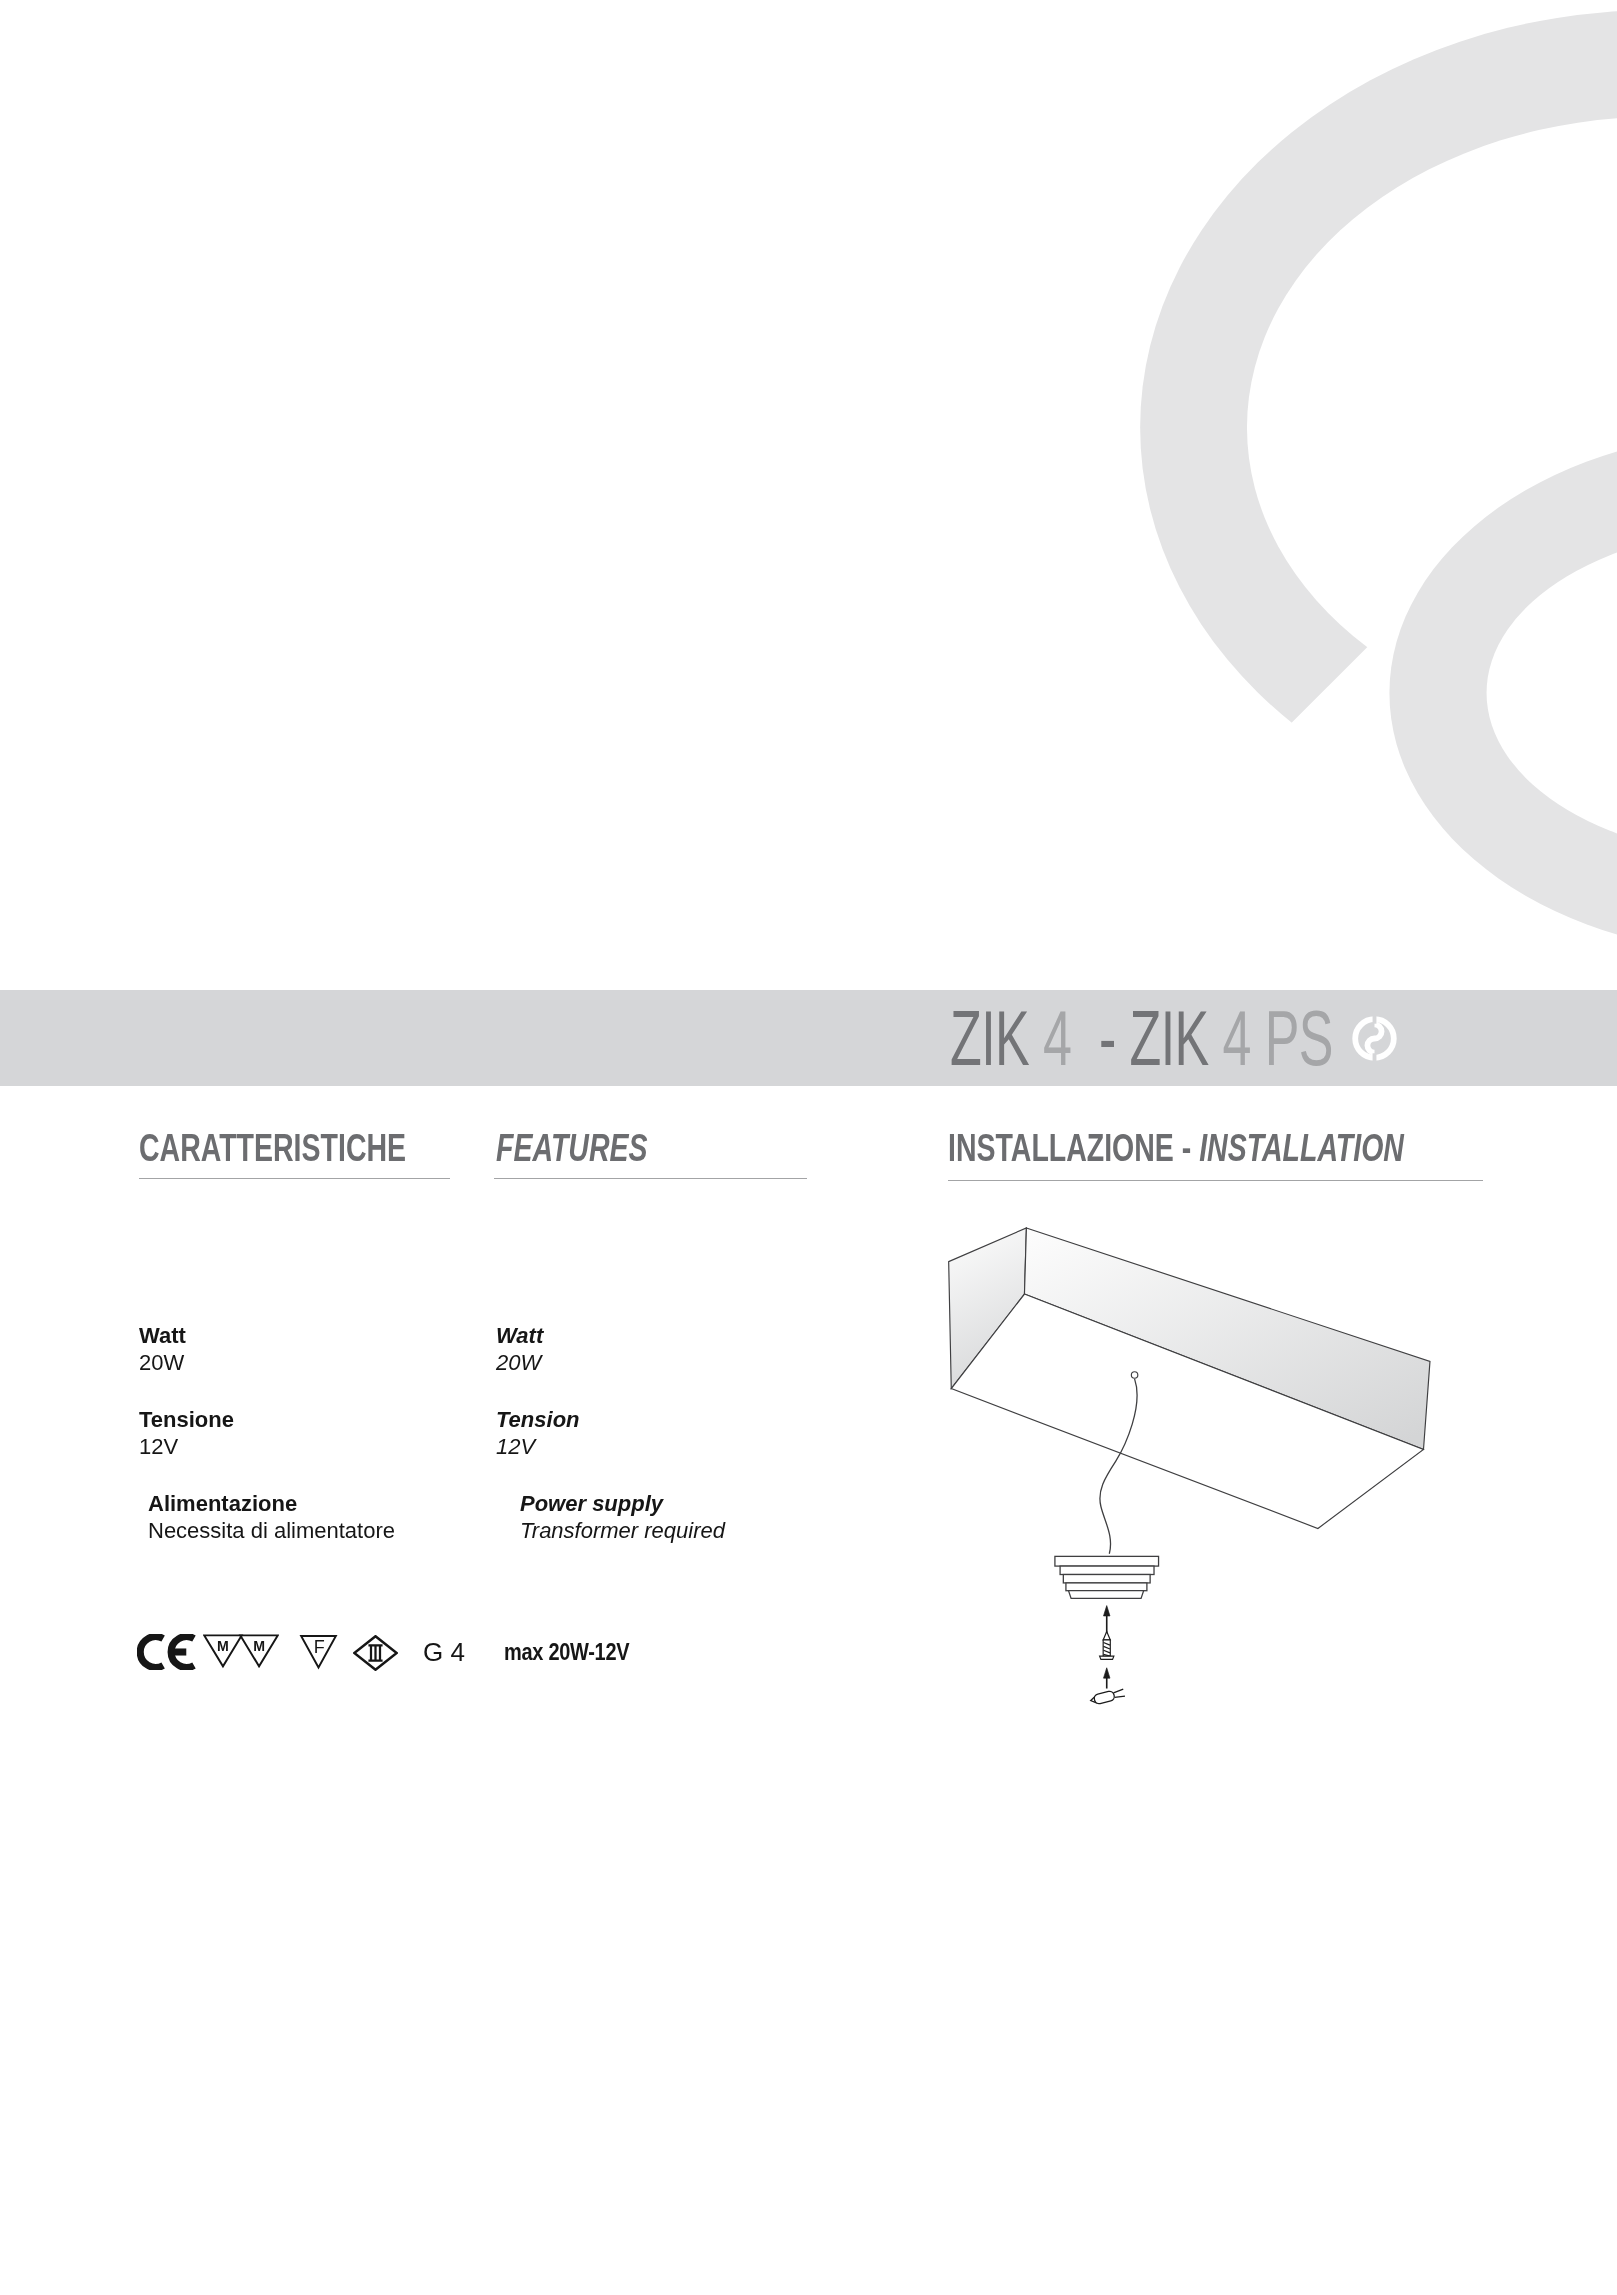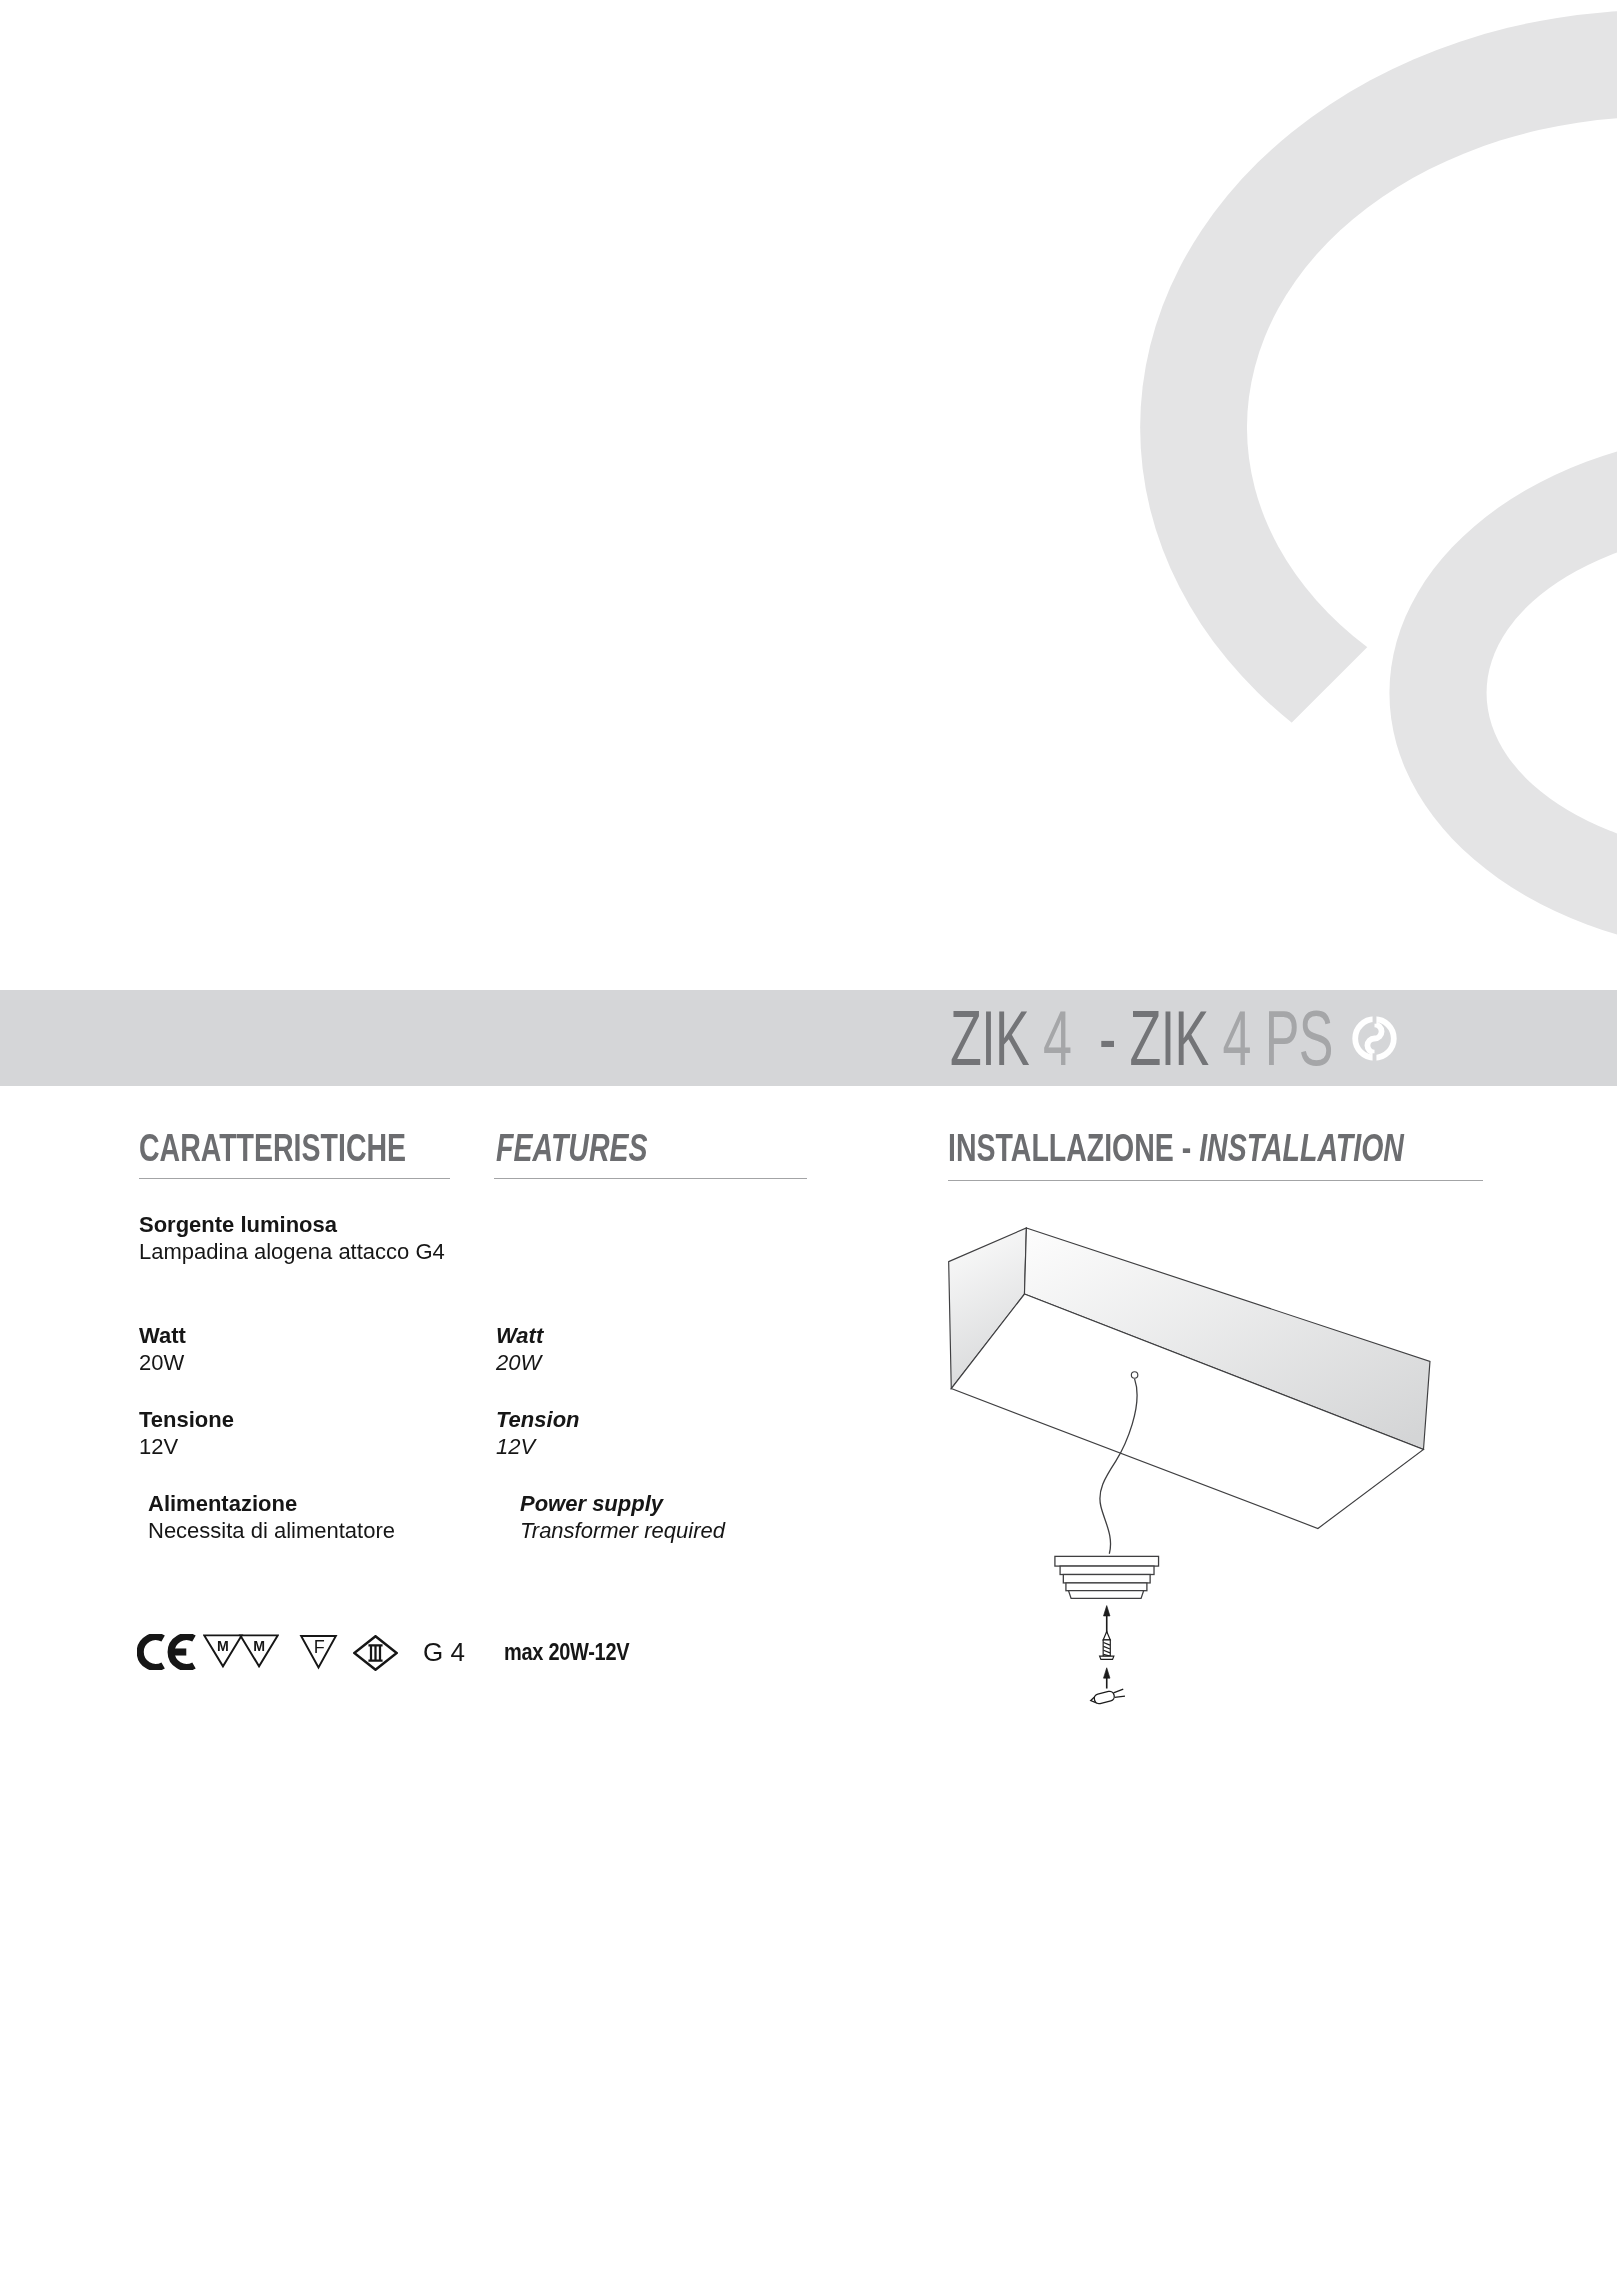--- a/index.html
+++ b/index.html
@@ -59,24 +59,20 @@
   </div>
 
   <div class="col-heading" style="left:139px;top:1128px;">CARATTERISTICHE</div>
   <div class="col-heading italic" style="left:496px;top:1128px;">FEATURES</div>
   <div class="col-heading" style="left:948px;top:1128px;"><span>INSTALLAZIONE - </span><span class="italic">INSTALLATION</span></div>
 
   <div class="rule" style="left:139px;top:1178px;width:311px;"></div>
   <div class="rule" style="left:494px;top:1178px;width:313px;"></div>
   <div class="rule" style="left:948px;top:1180px;width:535px;"></div>
 
-  <div class="spec" style="left:139px;top:1211px;">
-    <div class="lbl">Sorgente luminosa</div>
-    <div>Lampadina alogena attacco G4</div>
-  </div>
   <div class="spec" style="left:139px;top:1322px;">
     <div class="lbl">Watt</div>
     <div>20W</div>
   </div>
   <div class="spec" style="left:139px;top:1406px;">
     <div class="lbl">Tensione</div>
     <div>12V</div>
   </div>
   <div class="spec" style="left:148px;top:1490px;">
     <div class="lbl">Alimentazione</div>

